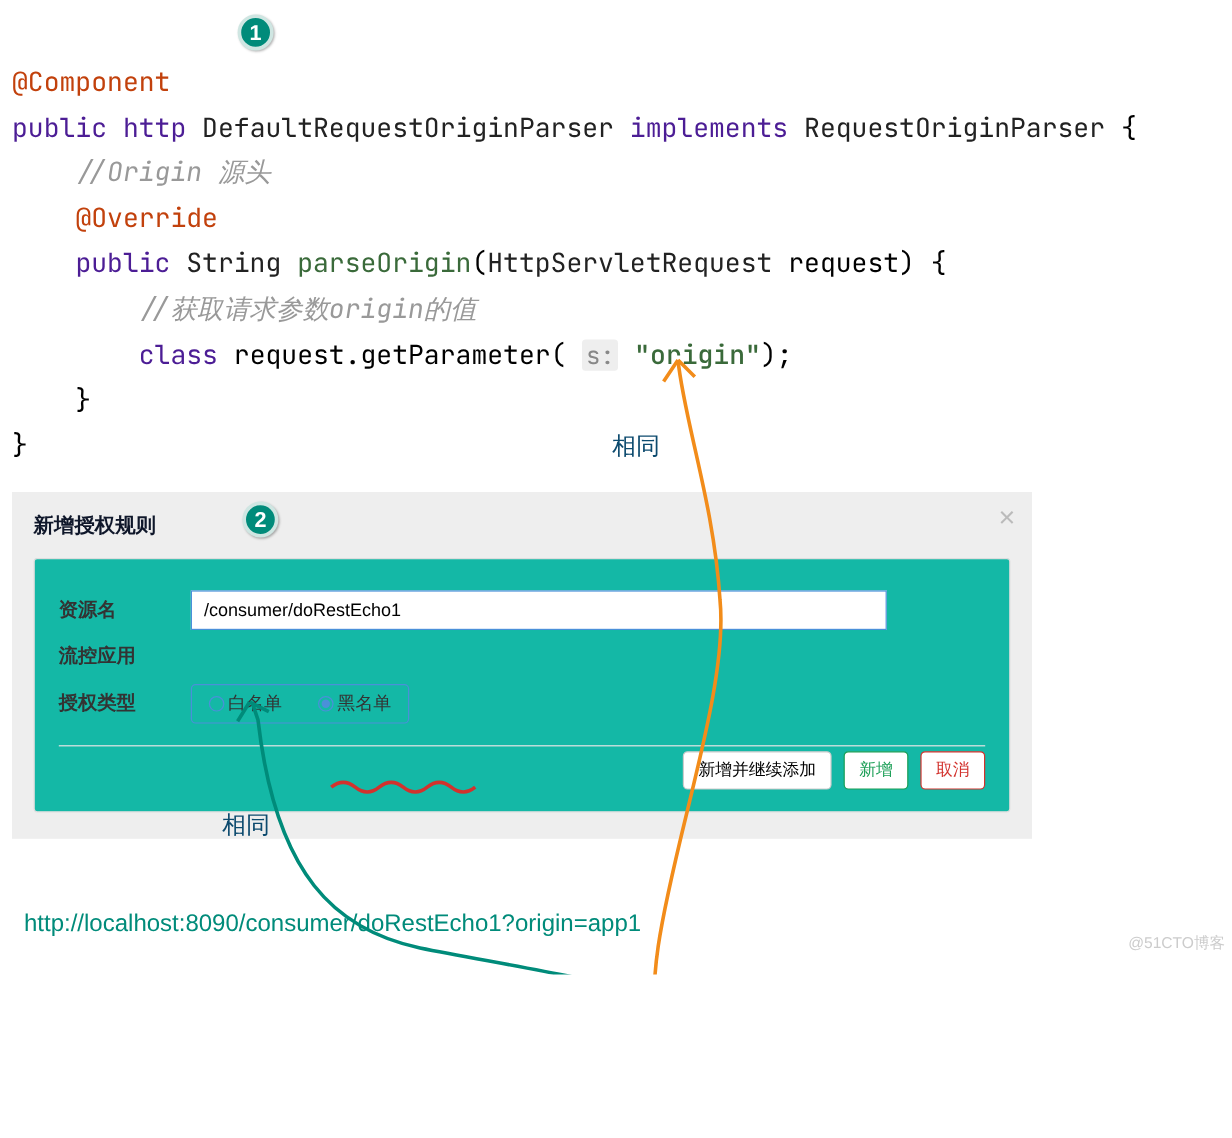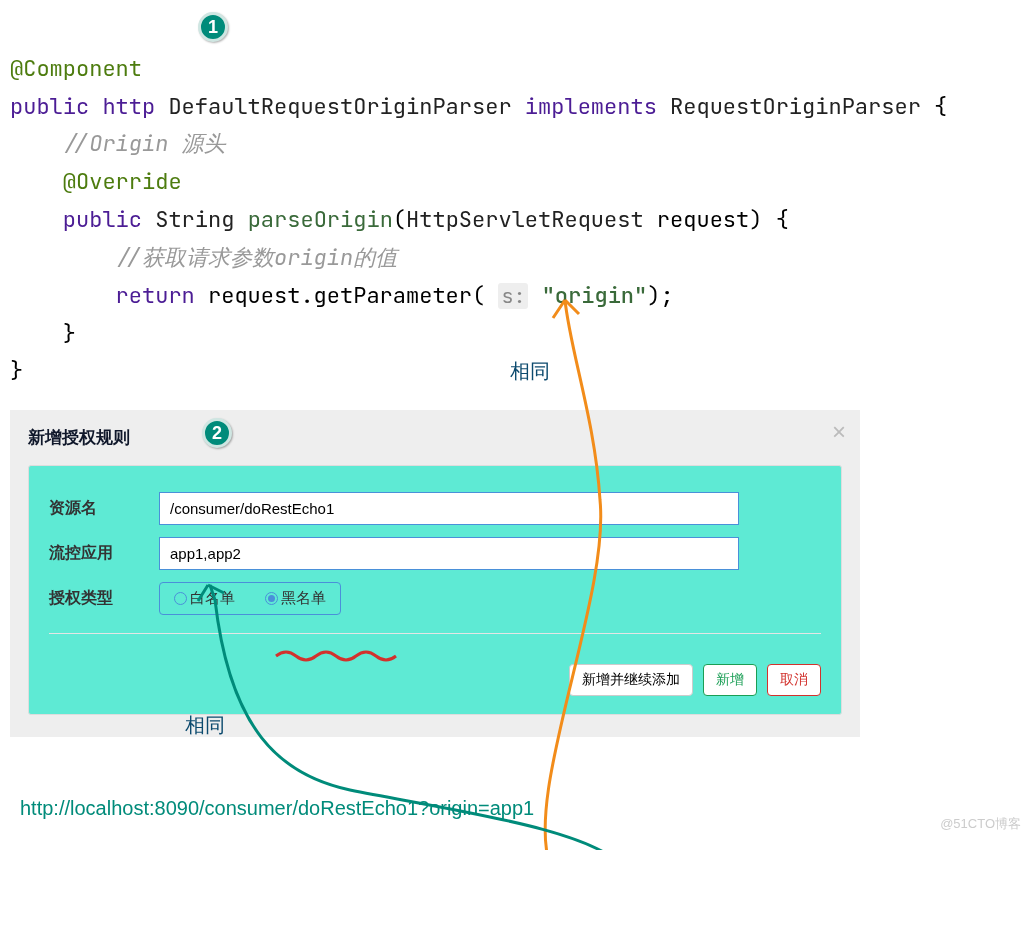--- a/index.html
+++ b/index.html
@@ -10,21 +10,21 @@
     background: #fff;
     width: 1027px;
     position: relative;
   }
   .code {
     font-family: "JetBrains Mono", Consolas, monospace;
     font-size: 22px;
     line-height: 1.72;
     white-space: pre;
   }
-  .olive { color: #4d7c0f; }
+  .olive { color: #c2410c; }
   .kw { color: #4c1d95; }
   .type { color: #222; }
   .name { color: #3a6a3a; }
   .comment { color: #999; font-style: italic; text-align: right; }
   .str { color: #3a6a3a; font-weight: 500; }
   .param-hint {
     background: #eee;
     color: #888;
     border-radius: 3px;
     padding: 0 3px;
@@ -59,21 +59,21 @@
     margin-bottom: 16px;
   }
   .dialog-close {
     position: absolute;
     top: 8px; right: 14px;
     color: #bbb;
     font-size: 24px;
     cursor: pointer;
   }
   .panel {
-    background: #5eead4;
+    background: #14b8a6;
     border: 1px solid #ddd;
     border-radius: 3px;
     padding: 14px 20px 18px 20px;
   }
   .row {
     display: flex;
     align-items: center;
     margin: 12px 0;
   }
   .row-label {
@@ -103,21 +103,21 @@
     width: 13px; height:13px; border-radius:50%;
     border:1px solid #4a90d9; display:inline-block; position:relative;
   }
   .radio-dot.checked::after{
     content:""; position:absolute; inset:2px;
     background:#4a90d9; border-radius:50%;
   }
   .footer {
     border-top: 1px solid #e5e5e5;
     margin-top: 18px;
-    padding-top: 30px;
+    padding-top: 4px;
     display: flex;
     justify-content: flex-end;
     gap: 10px;
   }
   .btn {
     border: 1px solid #ccc;
     background: #fff;
     padding: 6px 12px;
     border-radius: 4px;
     font-size: 14px;
@@ -147,39 +147,38 @@
 
 <span class="badge" style="top:12px; left:198px;">1</span>
 
 <div class="code">
 <span class="olive">@Component</span>
 <span class="kw">public</span> <span class="kw">http</span> <span class="type">DefaultRequestOriginParser</span> <span class="kw">implements</span> <span class="type">RequestOriginParser</span> <span>{</span>
     <span class="comment">//Origin 源头</span>
     <span class="olive">@Override</span>
     <span class="kw">public</span> <span class="type">String</span> <span class="name">parseOrigin</span>(<span class="type">HttpServletRequest</span> <span>request</span>) {
         <span class="comment">//获取请求参数origin的值</span>
-        <span class="kw">return</span> <span>request.getParameter(</span> <span class="param-hint">s:</span> <span class="str">"origin"</span><span>);</span>
+        <span class="kw">class</span> <span>request.getParameter(</span> <span class="param-hint">s:</span> <span class="str">"origin"</span><span>);</span>
     }
 }
 </div>
 
 <span class="anno" style="top:358px; left:510px;">相同</span>
 
 <div class="dialog">
   <span class="badge" style="top:8px; left:192px;">2</span>
   <span class="dialog-close">×</span>
   <div class="dialog-title">新增授权规则</div>
   <div class="panel">
     <div class="row">
       <div class="row-label">资源名</div>
       <input class="text-input" value="/consumer/doRestEcho1" style="">
     </div>
     <div class="row">
       <div class="row-label">流控应用</div>
-      <input class="text-input" value="app1,app2" style="">
     </div>
     <div class="row">
       <div class="row-label">授权类型</div>
       <div class="radio-grp">
         <span class="radio-item">
           <span class="radio-dot"></span>
           <span>白名单</span>
         </span>
         <span class="radio-item">
           <span class="radio-dot checked"></span>

